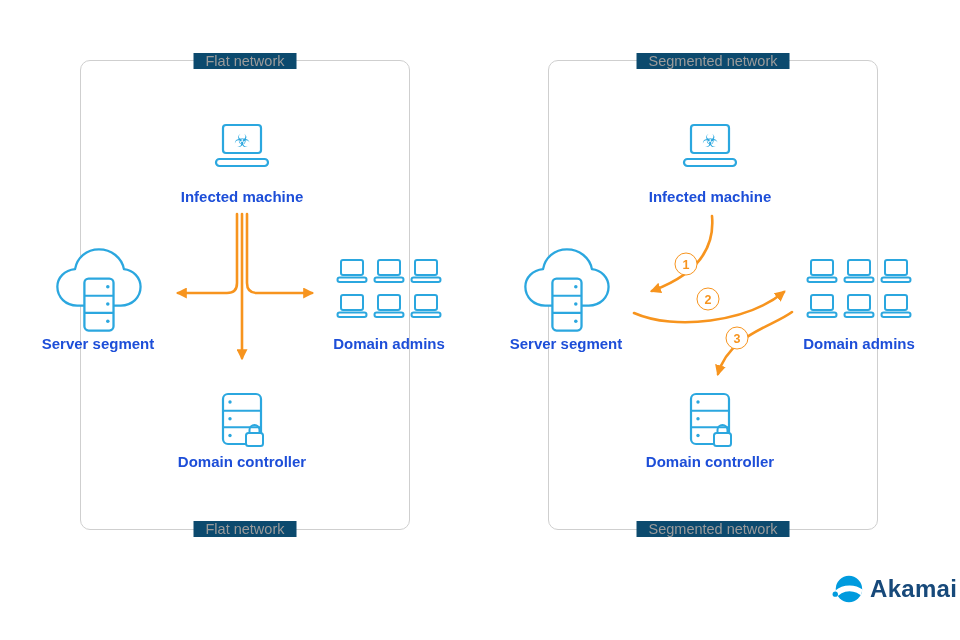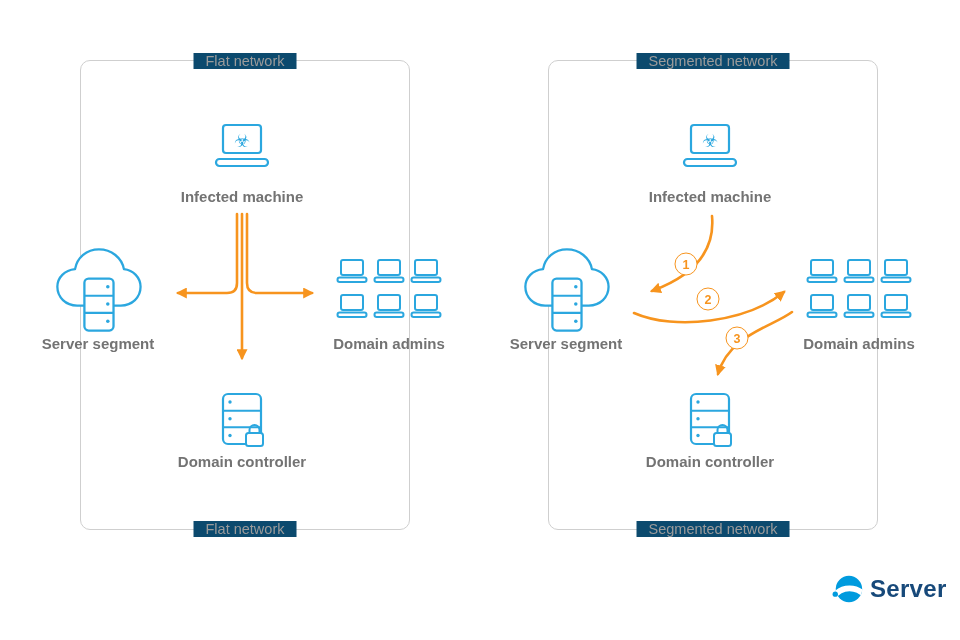--- a/index.html
+++ b/index.html
@@ -17,21 +17,21 @@
   .panel-title {
     position:absolute; left:50%; transform:translate(-50%,-50%);
     background:#0c4a6e; padding:0 12px; color:#9b9b9b; font-size:14.5px;
     white-space:nowrap; z-index:2;
   }
   .panel-title.top { top:0; }
   .panel-title.bottom { top:100%; }
   .abs { position:absolute; }
   .node-label {
     position:absolute; transform:translateX(-50%); white-space:nowrap;
-    font-weight:bold; font-size:15px; color:#737373; z-index:3;
+    font-weight:bold; font-size:15px; color:#1d4ed8; z-index:3;
   }
   .laptop-grid {
     position:absolute; display:grid;
     grid-template-columns:repeat(3,32px); gap:10px 5px; z-index:3;
   }
   .arrows-overlay {
     position:absolute; left:0; top:0; width:960px; height:640px;
     z-index:4; pointer-events:none;
   }
   .step {
@@ -213,14 +213,14 @@
   <svg width="34" height="34" viewBox="0 0 36 36">
     <defs>
         <clipPath id="lc">
           <circle cx="19" cy="18" r="14"></circle>
         </clipPath>
       </defs>
     <circle cx="19" cy="18" r="14" fill="#009BDE"></circle>
     <path d="M2 27 C11 14 28 14 38 27" stroke="#fff" stroke-width="6" fill="none" clip-path="url(#lc)"></path>
     <circle cx="4.5" cy="23.5" r="2.8" fill="#009BDE"></circle>
   </svg>
-  <span class="logo-text">Server</span>
+  <span class="logo-text">Akamai</span>
 </div>
 
 </body></html>

